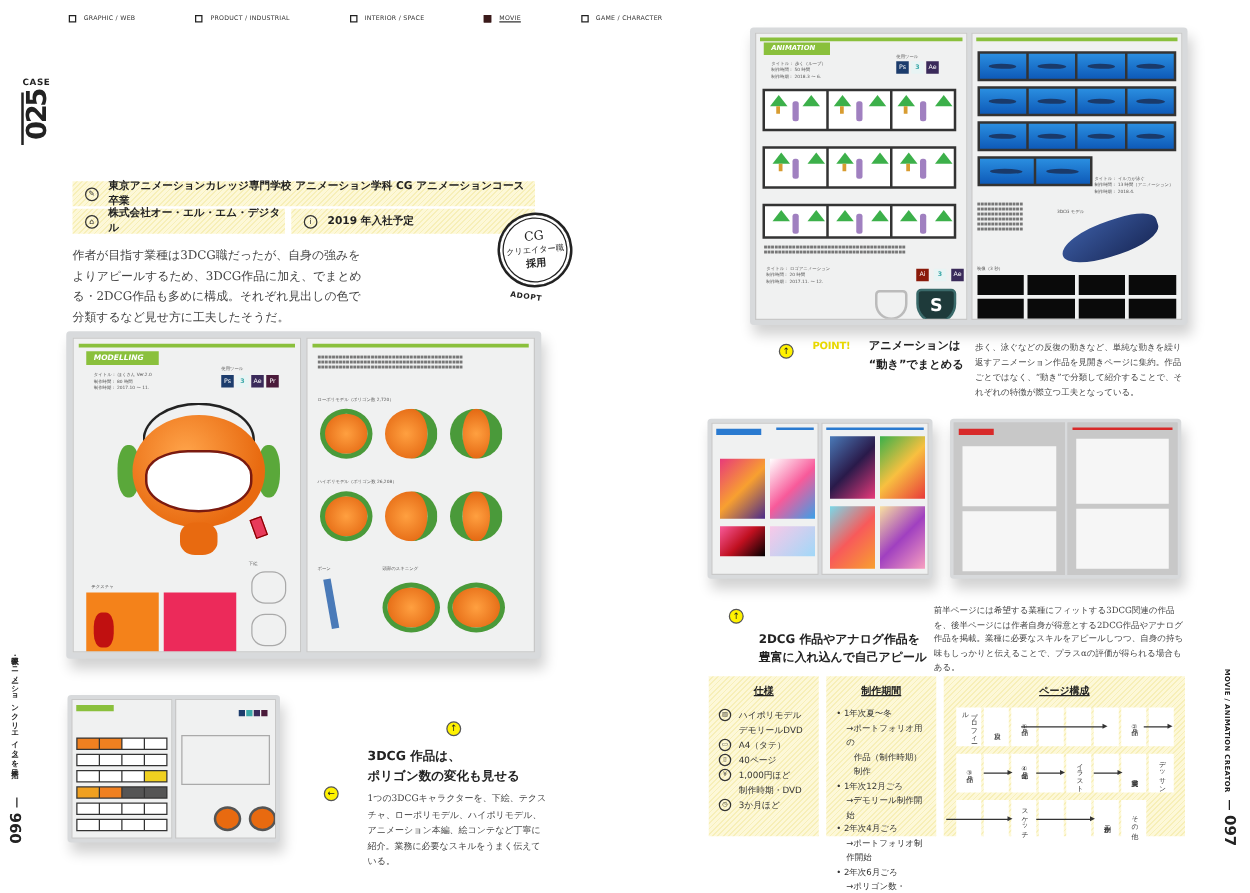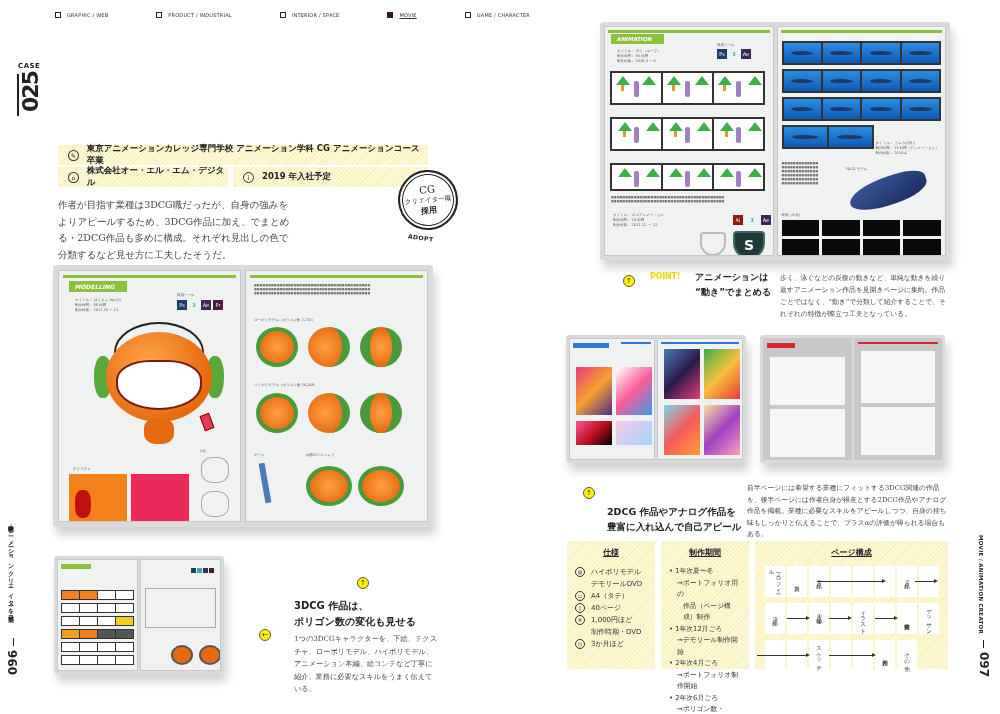--- a/index.html
+++ b/index.html
@@ -501,21 +501,21 @@
   <div class="spec-line">
       <span class="spec-ico">◷</span>
       <span>3か月ほど</span>
     </div>
 </div>
 
 <div class="spec-box hatch" style="left:661px; top:541px; width:88px;">
   <div class="spec-title">制作期間</div>
   <div class="sched-line">• <span>1年次夏〜冬</span></div>
   <div class="sched-line sub">→ポートフォリオ用の</div>
-  <div class="sched-line sub" style="padding-left:14px;">作品（ページ構成）制作</div>
+  <div class="sched-line sub" style="padding-left:14px;">作品（制作時期）制作</div>
   <div class="sched-line">• <span>1年次12月ごろ</span></div>
   <div class="sched-line sub">→デモリール制作開始</div>
   <div class="sched-line">• <span>2年次4月ごろ</span></div>
   <div class="sched-line sub">→ポートフォリオ制作開始</div>
   <div class="sched-line">• <span>2年次6月ごろ</span></div>
   <div class="sched-line sub">→ポリゴン数・</div>
 
 </div>
 
 <div class="spec-box hatch" style="left:755px; top:541px; width:193px;">

